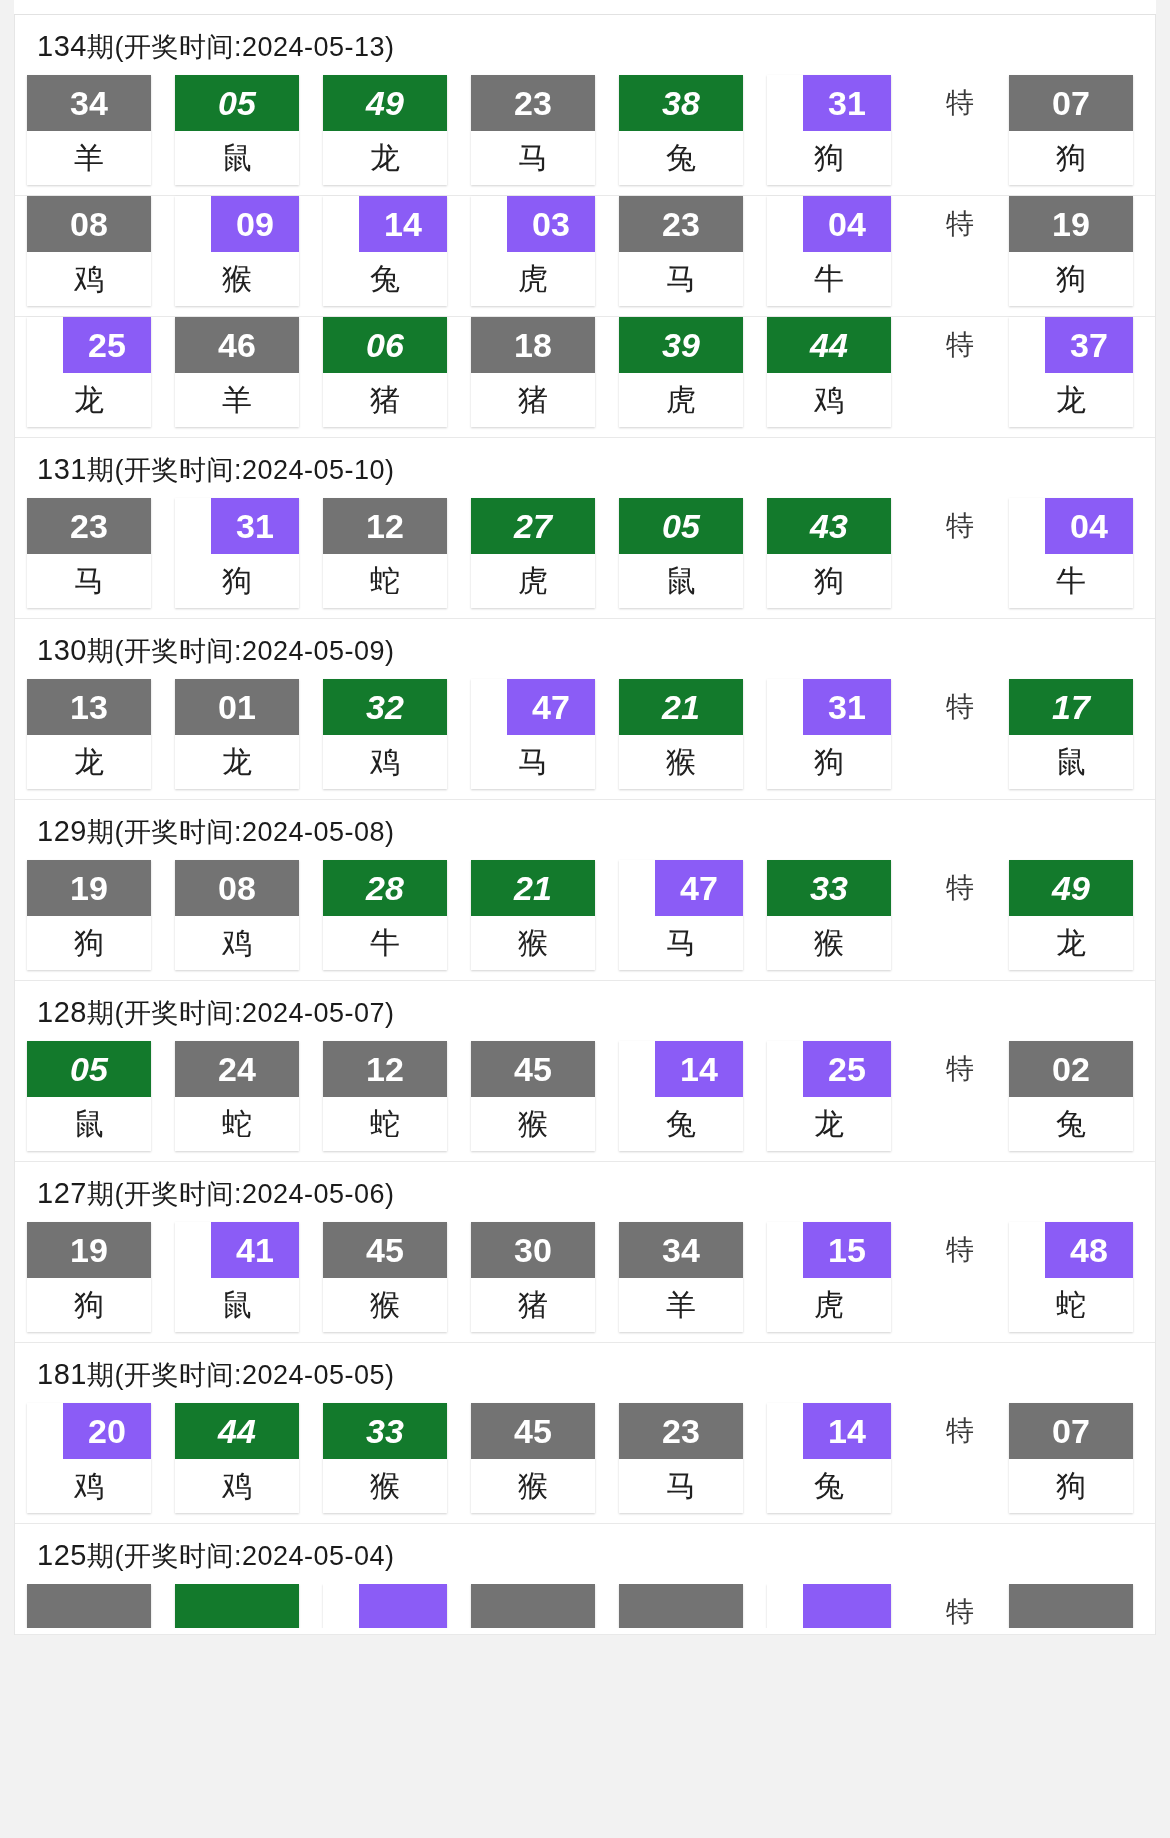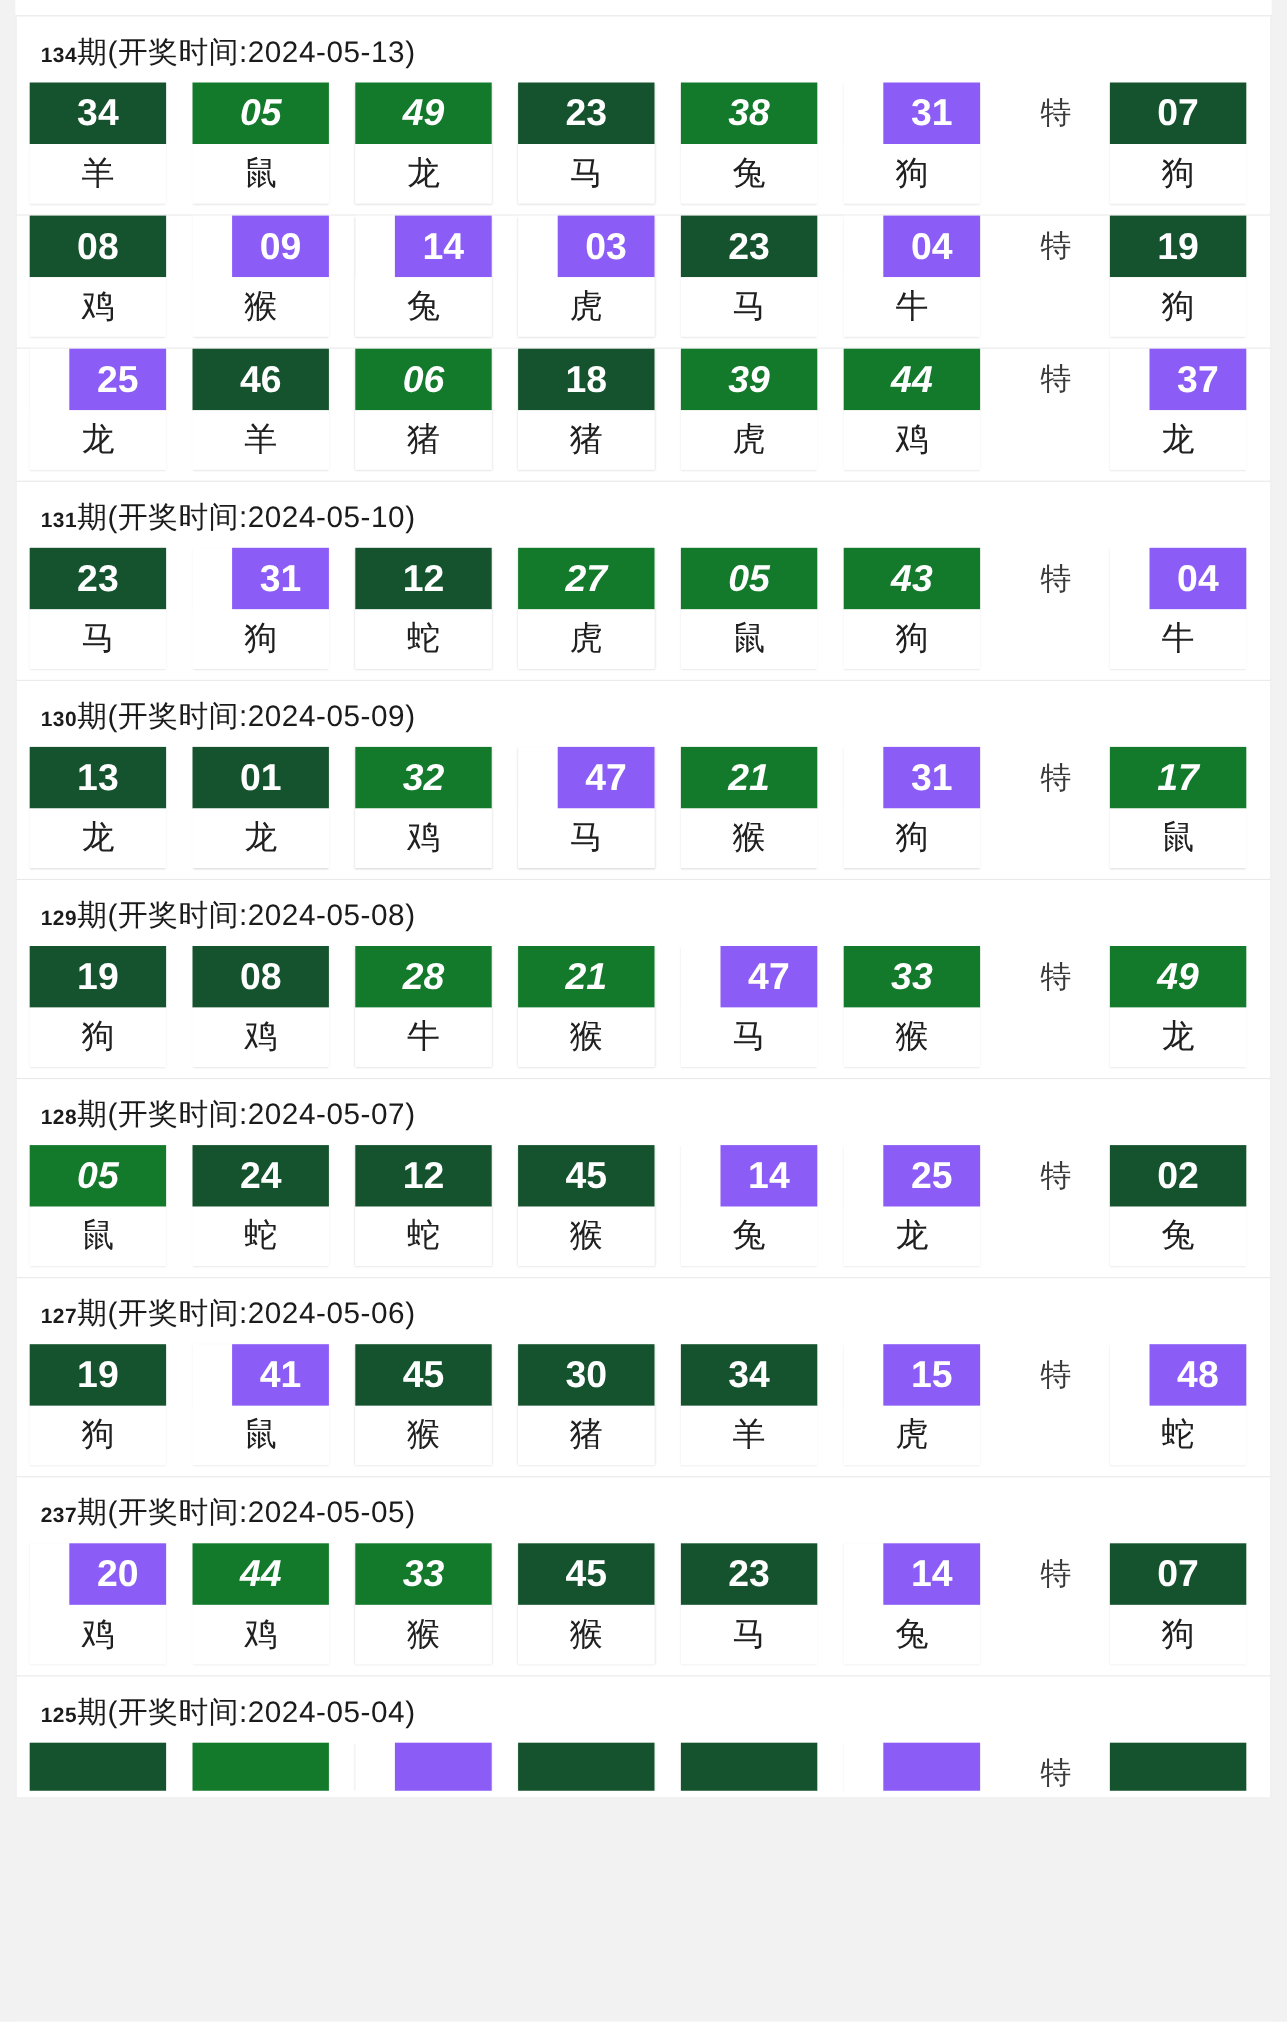--- a/index.html
+++ b/index.html
@@ -31,22 +31,22 @@
     padding: 0 0 6px 0;
   }
   .draw-head {
     font-size: 27px;
     color: #1b1b1b;
     padding: 14px 0 10px 22px;
     letter-spacing: 0.5px;
     white-space: nowrap;
   }
   .draw-head .issue {
-    font-weight: bold;
-    font-size: 19px;
+    font-weight: normal;
+    font-size: 29px;
   }
   .balls-row {
     display: flex;
     align-items: flex-start;
     padding: 0 12px 4px 12px;
   }
   .ball {
     width: 124px;
     margin-right: 24px;
     display: flex;
@@ -64,21 +64,21 @@
     color: #ffffff;
   }
   .ball .zodiac {
     height: 54px;
     line-height: 54px;
     text-align: center;
     font-size: 30px;
     color: #202020;
     background: #ffffff;
   }
-  .ball.red .num { background: #14532d; }
+  .ball.red .num { background: #737373; }
   .ball.green .num { background: #137a2c; font-style: italic; }
   .ball.blue .num { background: #8b5cf6; margin-left: 36px; }
   .special-label {
     width: 90px;
     text-align: center;
     font-size: 28px;
     color: #3a3a3a;
     line-height: 56px;
     flex: 0 0 auto;
   }
@@ -373,21 +373,21 @@
             <div class="zodiac">虎</div>
           </div>
           <div class="special-label">特</div>
           <div class="ball special blue">
             <div class="num">48</div>
             <div class="zodiac">蛇</div>
           </div>
         </div>
       </div>
       <div class="draw-block">
-        <div class="draw-head"><span class="issue">237</span><span>期(开奖时间:2024-05-05)</span></div>
+        <div class="draw-head"><span class="issue">181</span><span>期(开奖时间:2024-05-05)</span></div>
         <div class="balls-row">
           <div class="ball blue">
             <div class="num">20</div>
             <div class="zodiac">鸡</div>
           </div>
           <div class="ball green">
             <div class="num">44</div>
             <div class="zodiac">鸡</div>
           </div>
           <div class="ball green">

